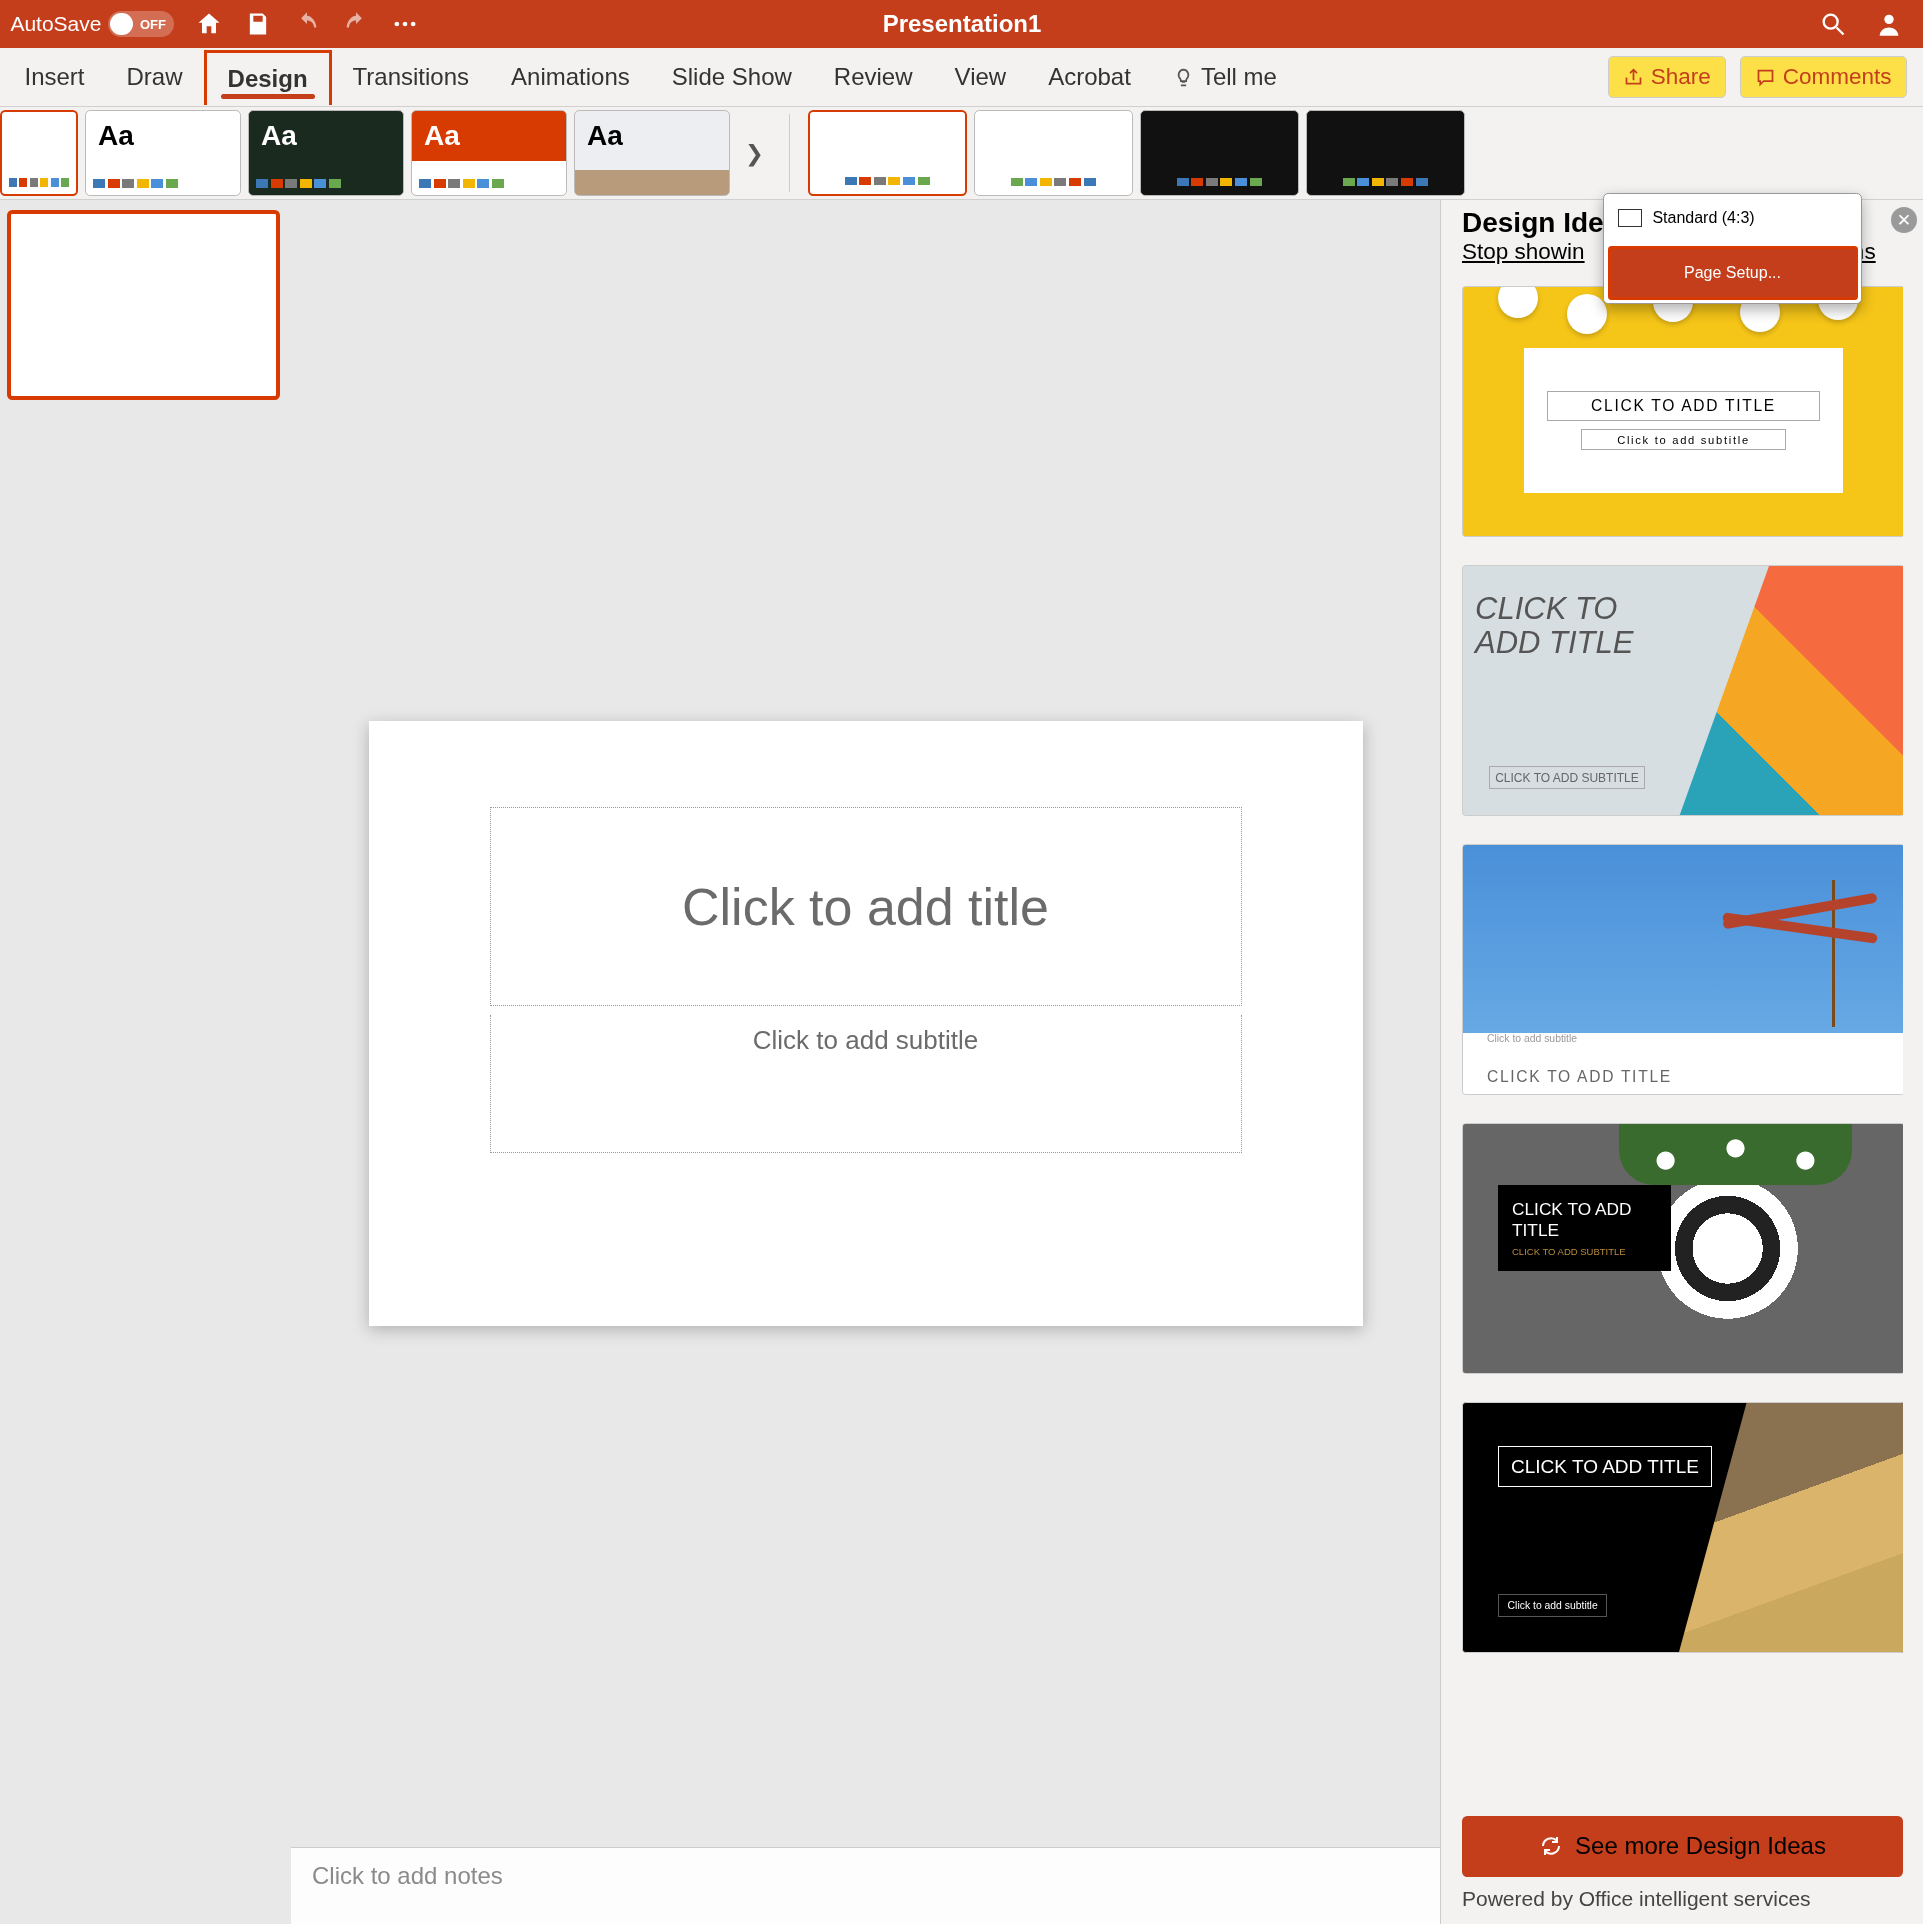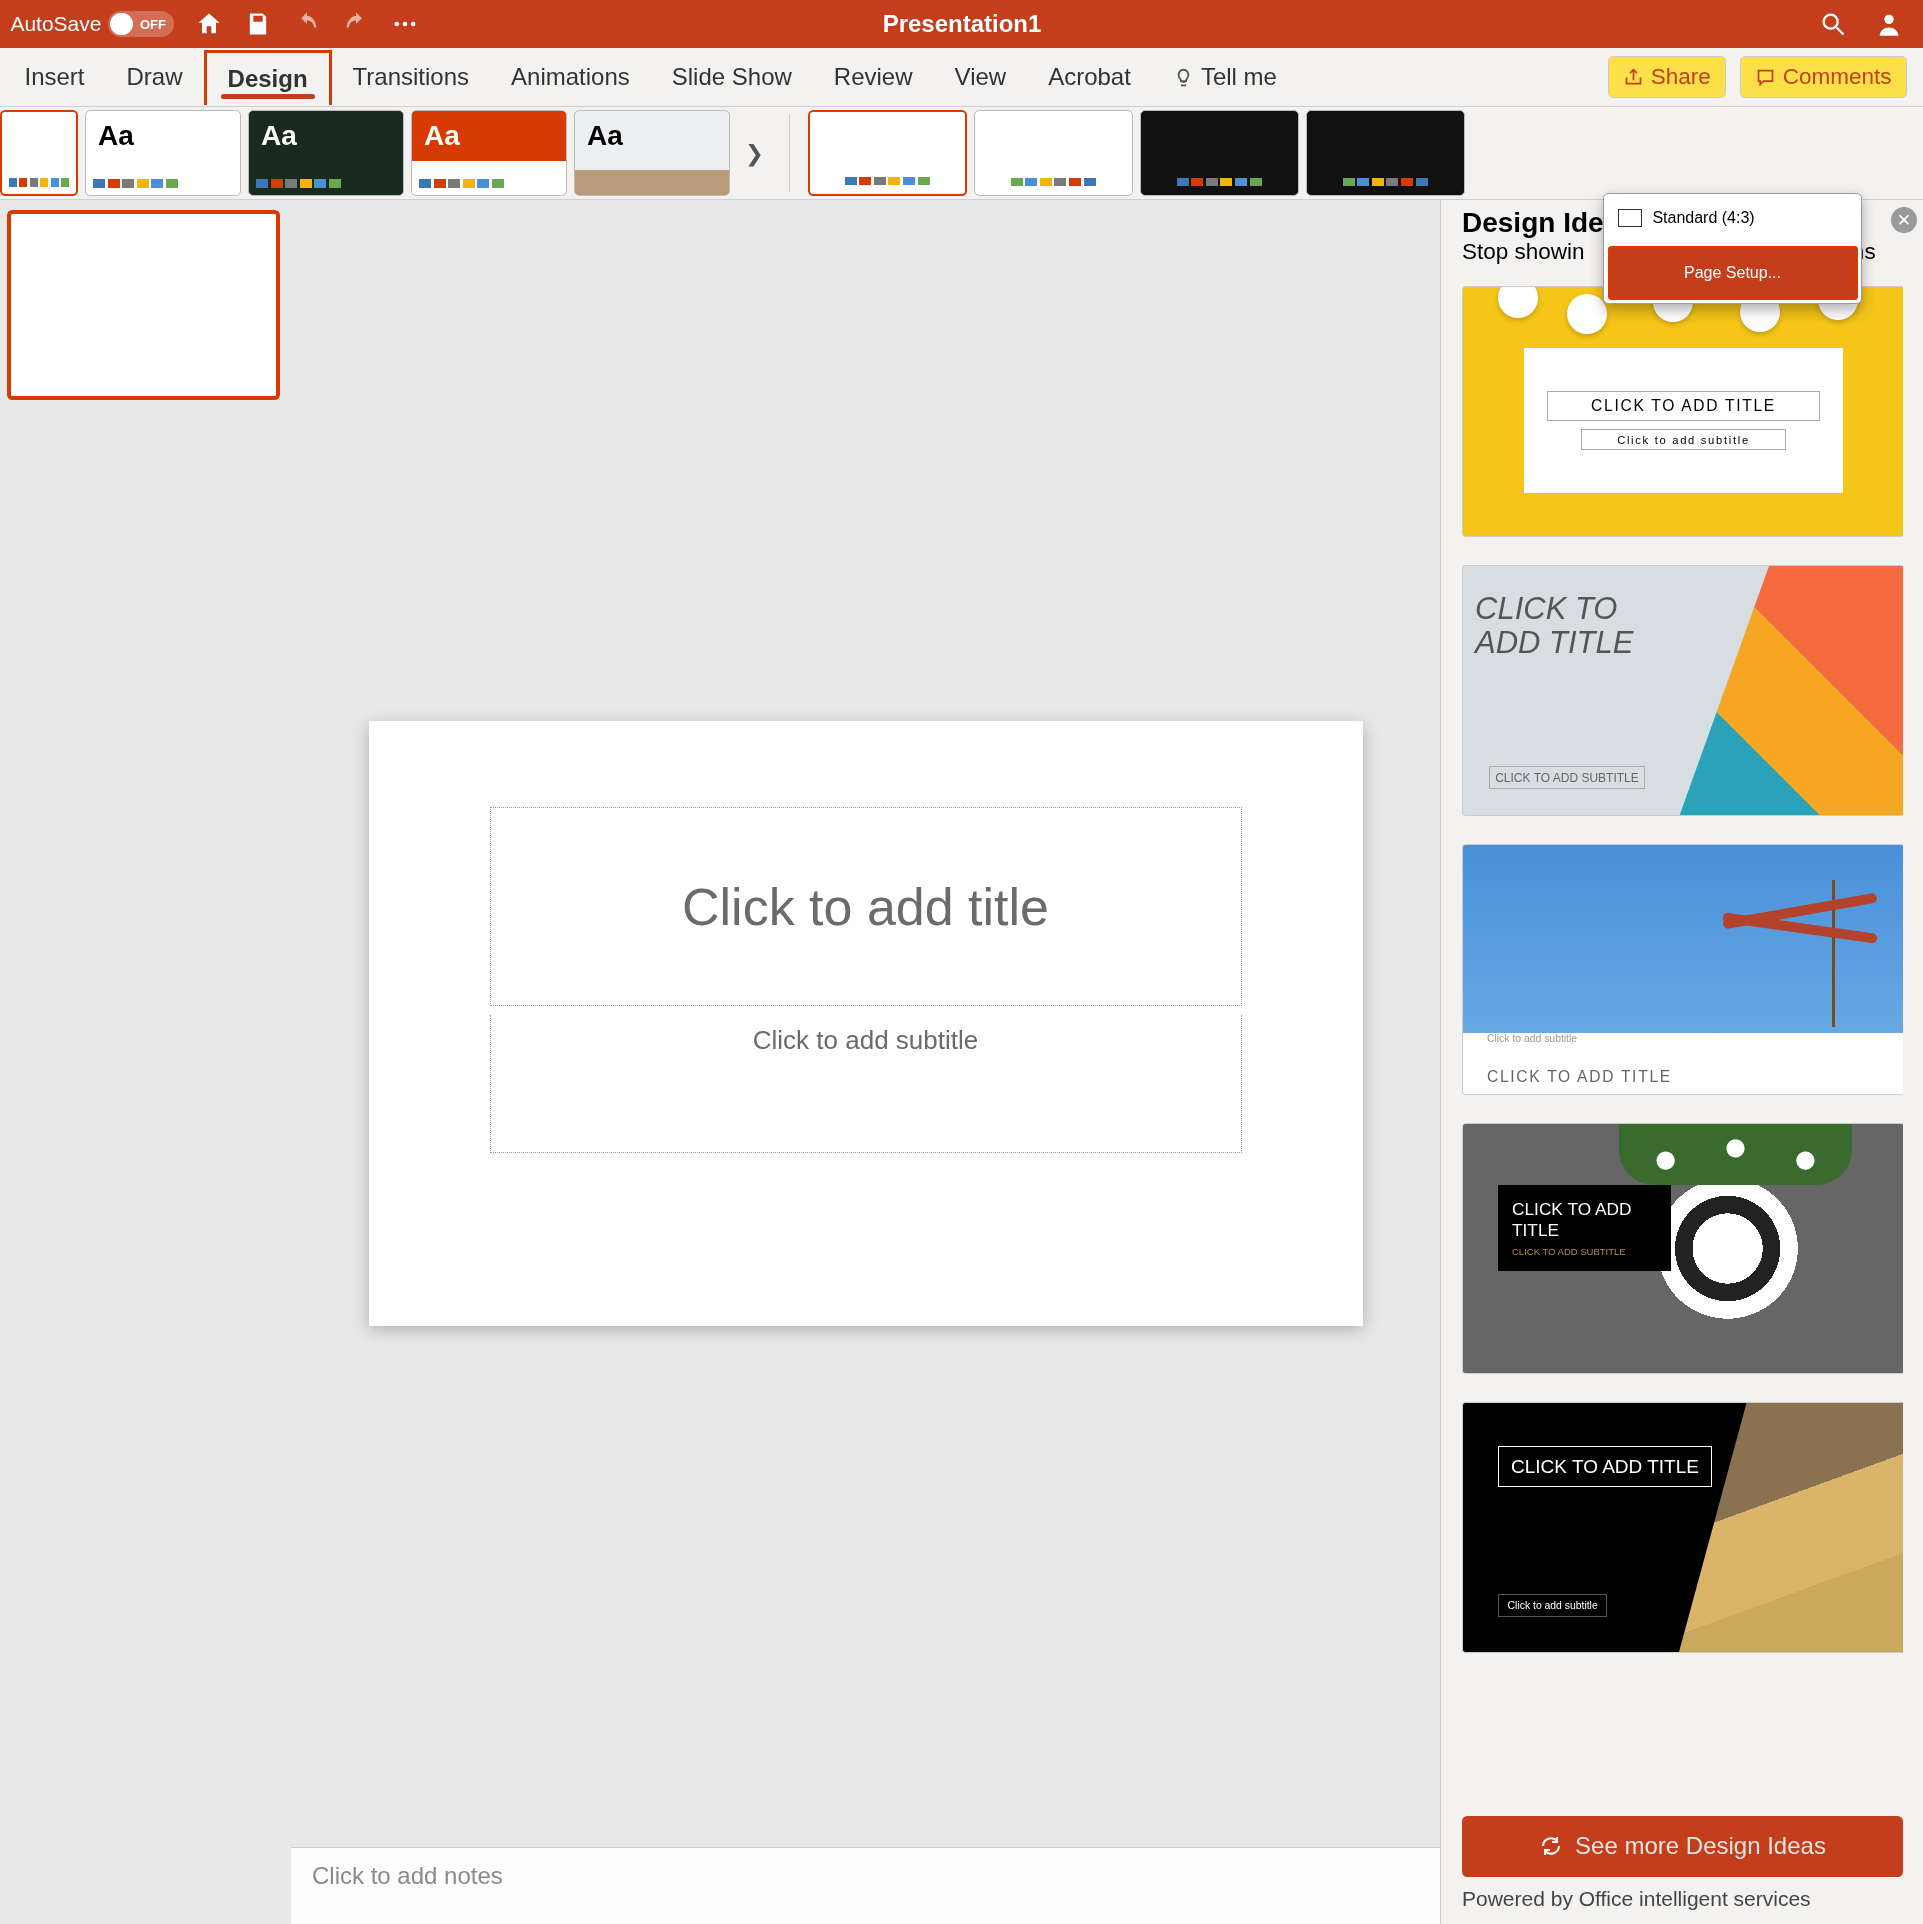--- a/index.html
+++ b/index.html
@@ -69,21 +69,21 @@
 .canvas-wrap { flex:1; display:flex; align-items:center; justify-content:center; }
 .slide { width:994px; height:605px; background:#fff; box-shadow:0 3.5px 15.6px rgba(0,0,0,.25); position:relative; }
 .ph-title { position:absolute; left:121px; right:121px; top:86px; height:199px; border:1.7px dotted #9a9a9a; display:flex; align-items:center; justify-content:center; font-size:52px; color:#6b6b6b; font-weight:300; }
 .ph-sub { position:absolute; left:121px; right:121px; top:294px; height:138px; border:1.7px dotted #9a9a9a; border-top:none; padding-top:10.4px; text-align:center; font-size:26px; color:#6b6b6b; }
 .notes { height:78px; background:#fdfdfd; border-top:1.7px solid #ccc; padding:14px 21px; font-size:24px; color:#8a8a8a; }
 
 
 .pane { width:484px; background:#f3f2f1; border-left:0.9px solid #ccc; display:flex; flex-direction:column; padding:7px 21px 14px; overflow:hidden; position:relative; }
 .pane-title { font-size:28px; font-weight:600; }
 .pane-close { position:absolute; right:7px; top:7px; width:26px; height:26px; border-radius:50%; background:#9a9a9a; color:#fff; display:flex; align-items:center; justify-content:center; font-size:17.3px; cursor:pointer; }
-.pane-link { font-size:22.5px; margin-top:3.5px; cursor:pointer; }
+.pane-link { font-size:22.5px; text-decoration:underline; margin-top:3.5px; cursor:pointer; }
 .ideas { flex:1; overflow-y:auto; margin-top:21px; display:flex; flex-direction:column; gap:28px; }
 .idea { width:443px; height:251px; border:0.9px solid #ccc; border-radius:3.5px; background:#fff; position:relative; overflow:hidden; }
 .idea1 { background:#f5c518; }
 .idea1 .card { position:absolute; left:61px; right:61px; top:61px; bottom:43px; background:#fff; display:flex; flex-direction:column; align-items:center; justify-content:center; gap:8.6px; }
 .idea1 .card div { border:0.9px solid #aaa; padding:5.2px 43px; font-size:15.6px; letter-spacing:1.7px; }
 .idea1 .egg { width:40px; height:40px; background:#fff; border-radius:50%; position:absolute; box-shadow:0 2.6px 5.2px rgba(0,0,0,.2); }
 .idea2 { background:#d6dee2; }
 .idea2 .tri { position:absolute; right:0; top:0; width:225px; height:251px; background:linear-gradient(45deg,#2aa3b8 30%, #f5a623 30% 60%, #f56a3f 60%); clip-path: polygon(40% 0, 100% 0, 100% 100%, 0 100%); }
 .idea2 .tt { position:absolute; left:12px; top:26px; font-size:31px; font-style:italic; color:#555; line-height:1.1; }
 .idea2 .ss { position:absolute; left:26px; bottom:26px; font-size:12px; color:#666; border:0.9px solid #aaa; padding:3.5px 5.2px; }
@@ -97,21 +97,21 @@
 .idea4 { background:#ddd; }
 .idea4 .bw { position:absolute; inset:0; background:radial-gradient(circle at 60% 50%, #fff 0 12%, #222 12% 18%, #fff 18% 24%, #666 24% 100%); }
 .idea4 .flowers { position:absolute; top:0; left:156px; right:52px; height:61px; background:radial-gradient(circle at 20% 60%, #fff 0 8.6px, transparent 9.5px), radial-gradient(circle at 50% 40%, #fff 0 8.6px, transparent 9.5px), radial-gradient(circle at 80% 60%, #fff 0 8.6px, transparent 9.5px), #3a6b2e; border-radius:0 0 35px 35px; }
 .idea4 .box { position:absolute; left:35px; top:61px; background:#000; color:#fff; padding:14px; width:173px; }
 .idea4 .box .tt { font-size:17.3px; }
 .idea4 .box .ss { font-size:9.5px; color:#b88b3f; margin-top:5.2px; }
 .idea5 { background:#000; }
 .idea5 .sand { position:absolute; right:0; top:0; bottom:0; width:225px; background:linear-gradient(160deg,#8a7250 40%, #d9b46a 40% 70%, #caa95e 70%); clip-path:polygon(30% 0,100% 0,100% 100%,0 100%); }
 .idea5 .box { position:absolute; left:35px; top:43px; color:#fff; border:0.9px solid #fff; padding:8.6px 12px; font-size:19px; }
 .idea5 .ss { position:absolute; left:35px; bottom:35px; color:#fff; border:0.9px solid #555; padding:5.2px 8.6px; font-size:10.4px; }
-.see-more { margin-top:14px; height:61px; background:#c43e1c; color:#e5e5e5; border:none; border-radius:5.2px; font-size:24px; display:flex; align-items:center; justify-content:center; gap:12px; cursor:pointer; }
+.see-more { margin-top:14px; height:61px; background:#c43e1c; color:#000000; border:none; border-radius:5.2px; font-size:24px; display:flex; align-items:center; justify-content:center; gap:12px; cursor:pointer; }
 .powered { margin-top:10.4px; font-size:21px; color:#444; }
 
 .c1{background:#3b78b5}.c2{background:#d83b01}.c3{background:#7a7a7a}.c4{background:#f2b600}.c5{background:#4a90d9}.c6{background:#6aa84f}
 </style>
 </head>
 <body>
 
 <div class="app">
 
   <div class="titlebar">

